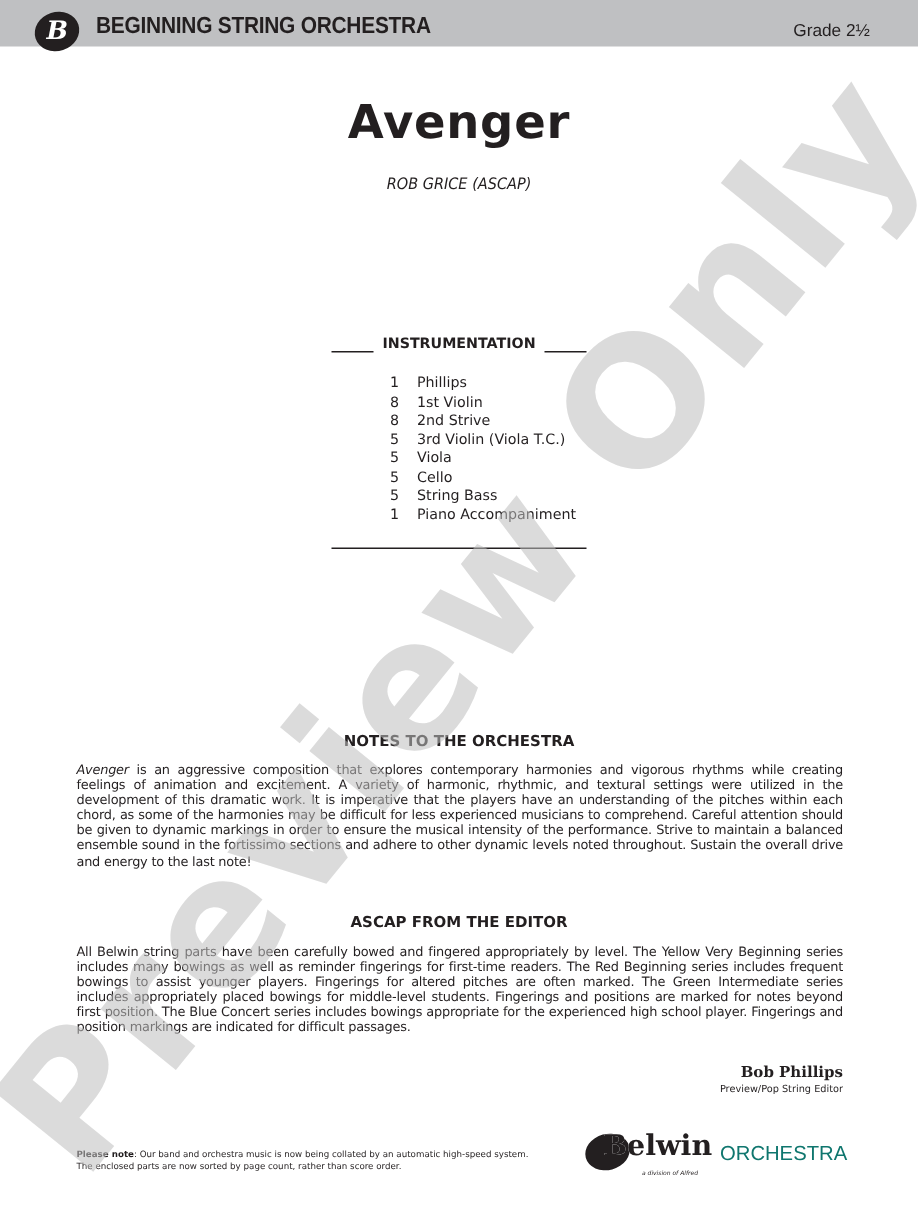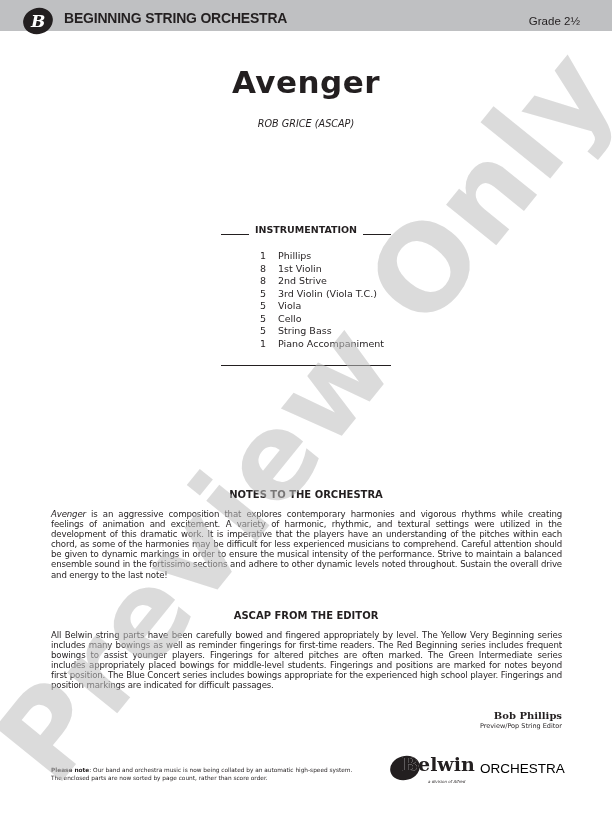--- a/index.html
+++ b/index.html
@@ -85,21 +85,21 @@
       position: absolute; left: 0; top: 3px; width: 30px; height: 24px; border-radius: 50%;
       background: #231f20; transform: rotate(-15deg);
     }
     .brand .belwin {
       position: absolute; left: 12px; top: 0px;
       font-family: "DejaVu Serif", serif; font-weight: bold; font-size: 19px;
       color: #231f20; text-shadow: 0 0 0 #fff; text-align: center;
     }
     .brand .orch {
       position: absolute; left: 90px; top: 8px;
-      font-family: "Liberation Sans", sans-serif; font-size: 13.5px; color: #000000; text-align: center;
+      font-family: "Liberation Sans", sans-serif; font-size: 13.5px; color: #0f766e; text-align: center;
     }
     .brand .div {
       position: absolute; left: 38px; top: 26px; font-size: 4px; font-style: italic;
     }
     .watermark {
       position: absolute; left: 306px; top: 415px;
       transform: translate(-50%, -50%) rotate(-51deg);
       font-family: "DejaVu Sans", sans-serif; font-weight: bold; font-size: 118px;
       color: rgba(190, 190, 190, 0.55); white-space: nowrap; pointer-events: none;
       letter-spacing: 2px;

